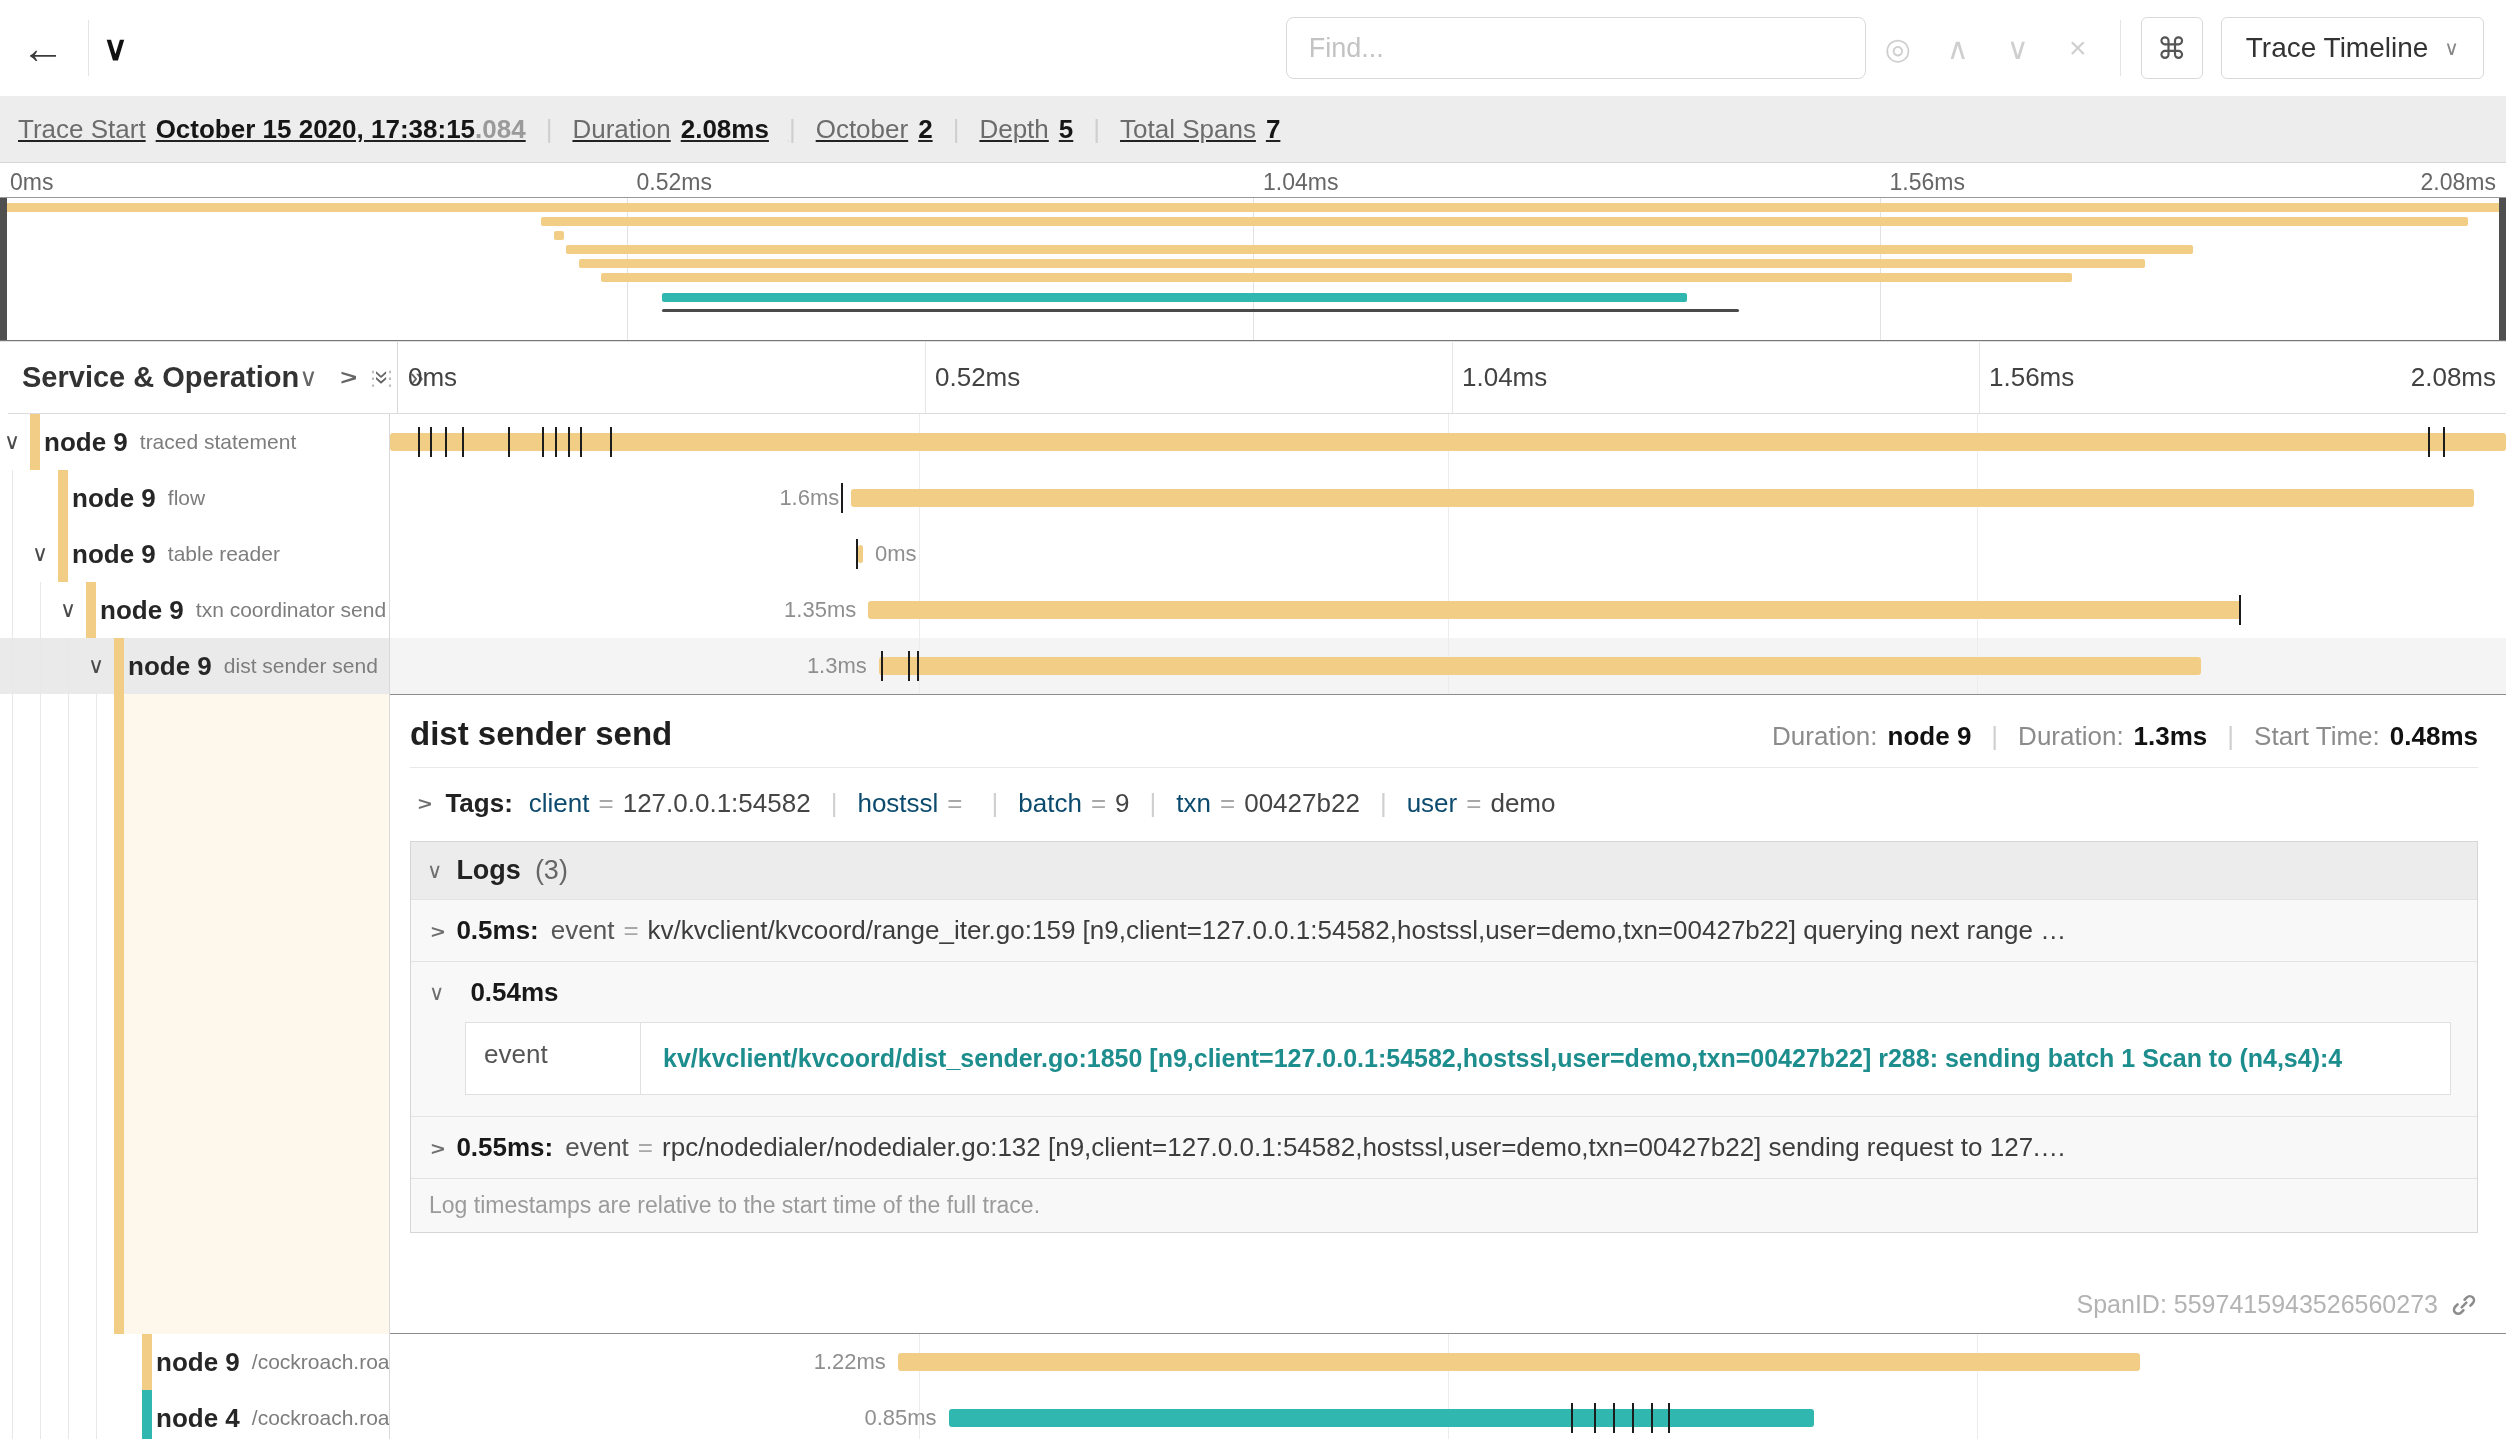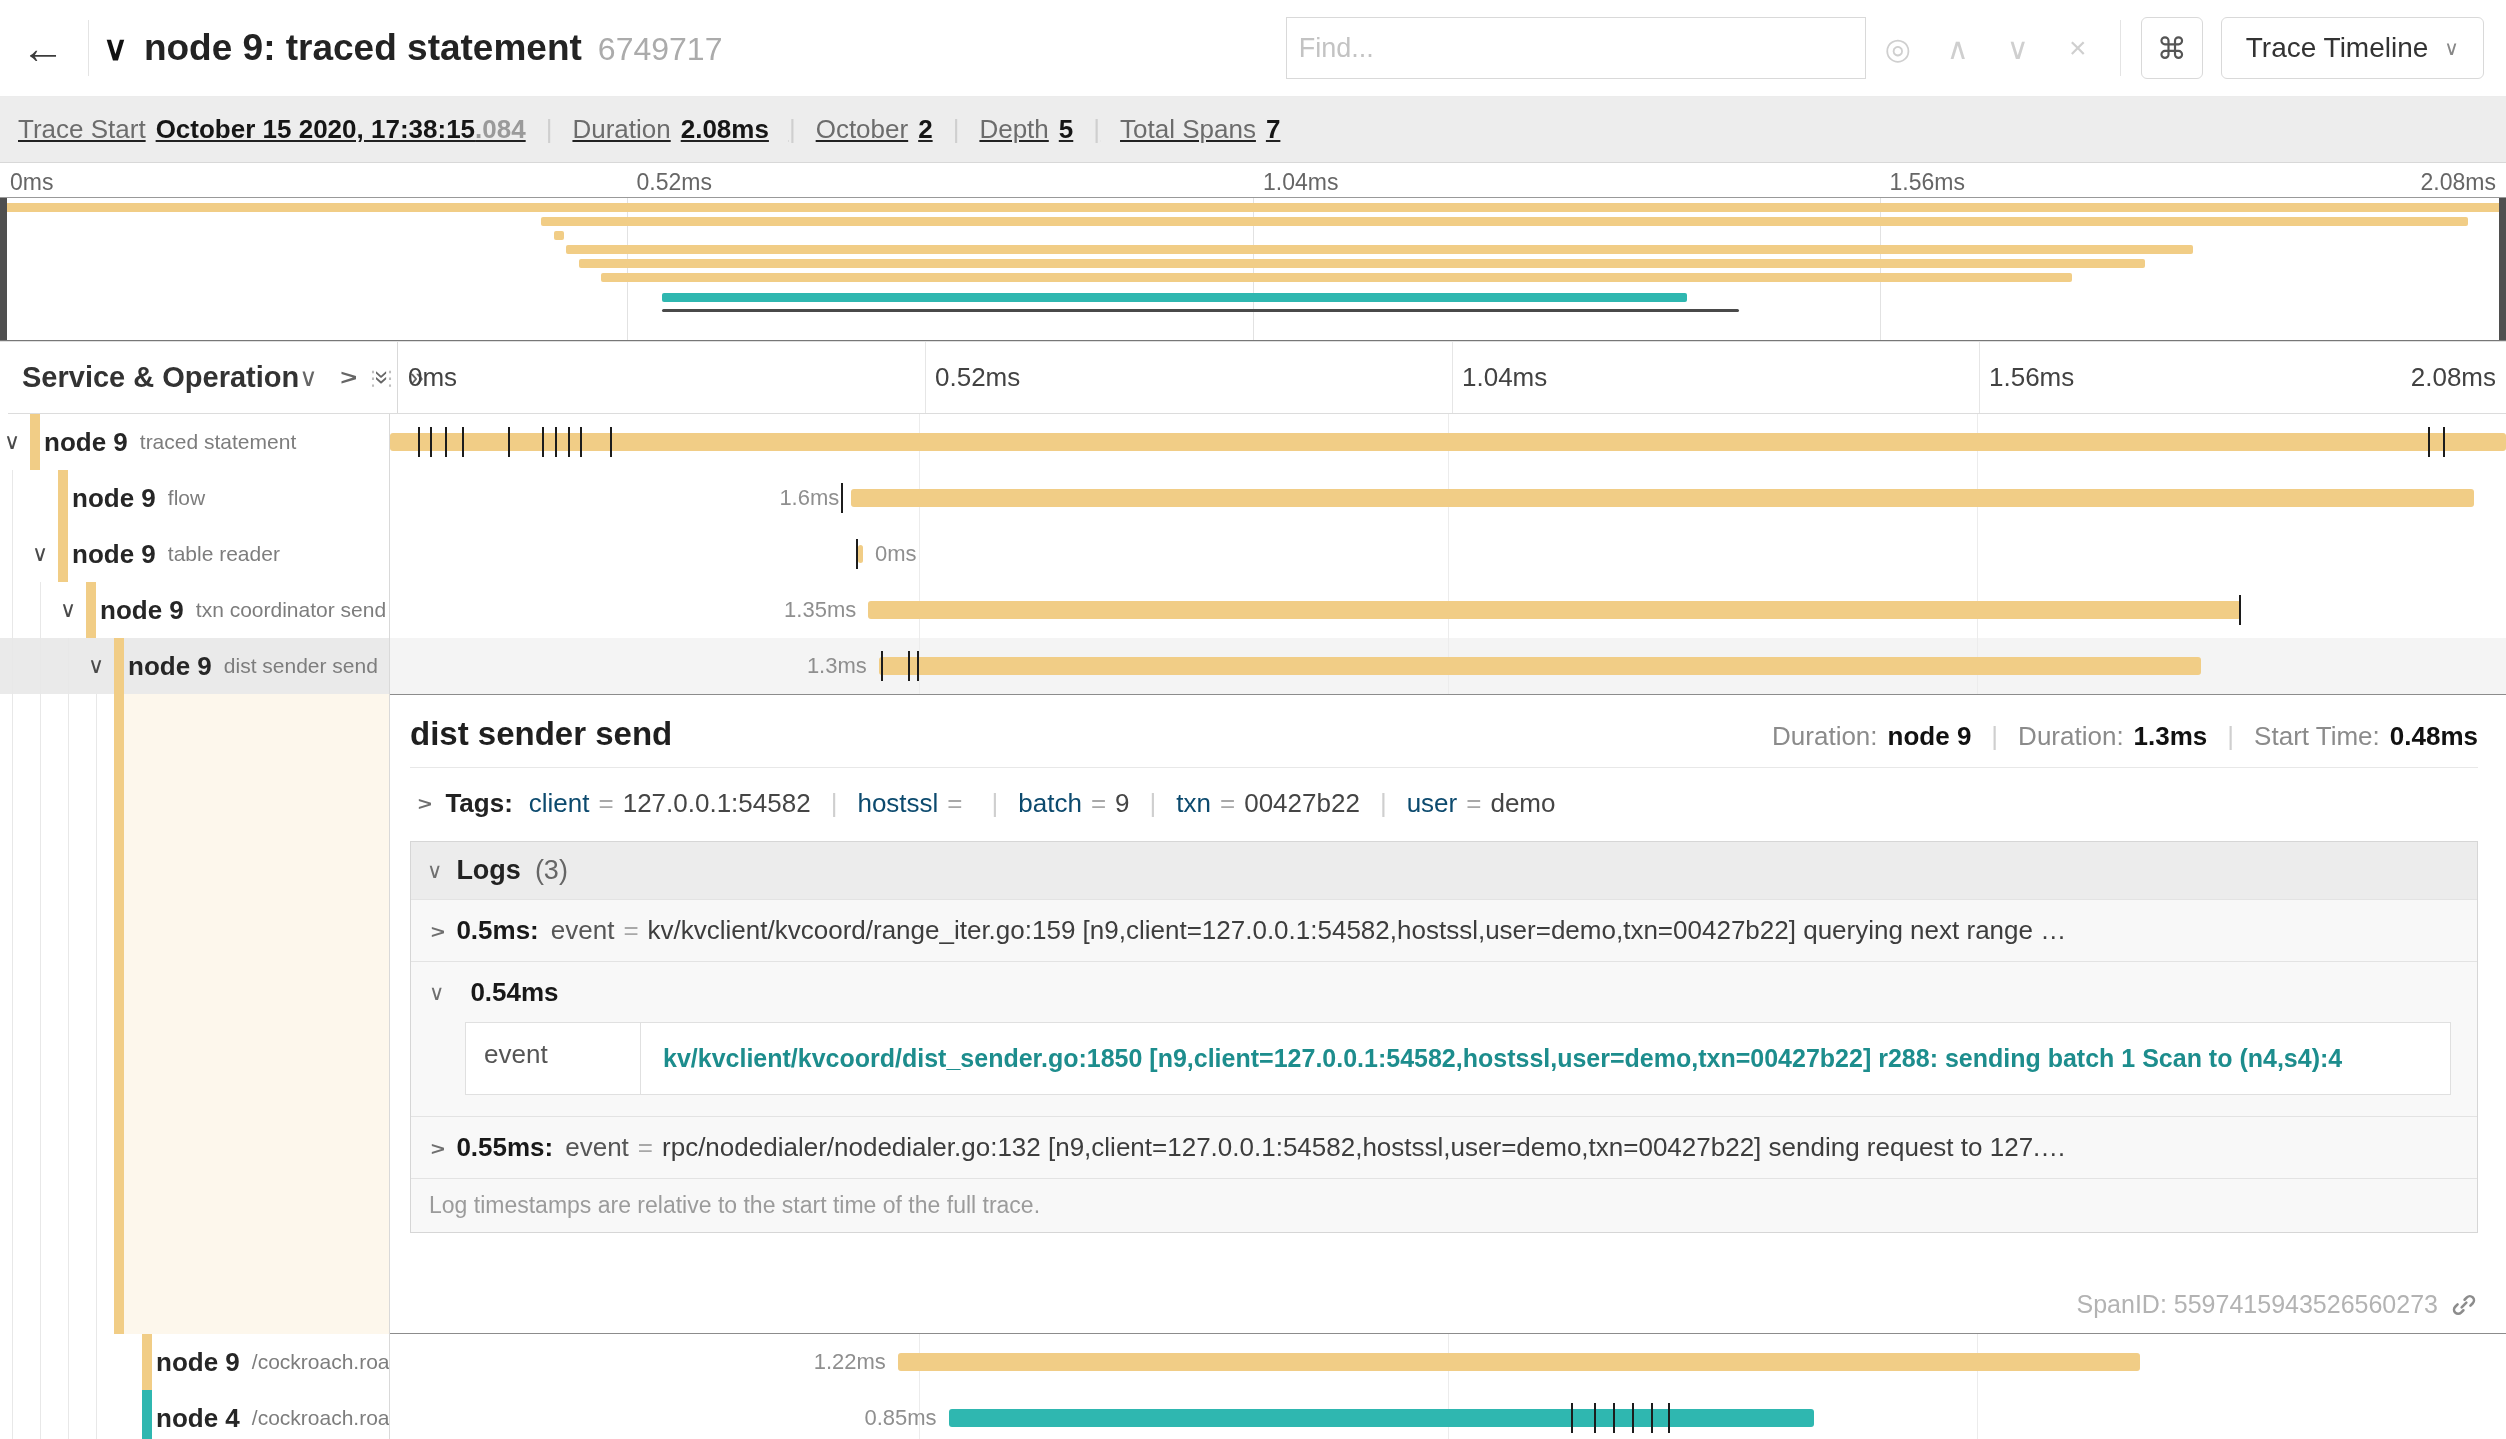--- a/index.html
+++ b/index.html
@@ -7,21 +7,21 @@
   .app { width:2506px; height:1439px; background:#fff; font-family:"Liberation Sans", sans-serif; color:#222; overflow:hidden; position:relative; }
 
   
   .topbar { height:97px; display:flex; align-items:center; padding:0 22px 0 12px; border-bottom:1px solid #ececec; background:#fff; }
   .back-btn { width:62px; height:64px; background:none; border:none; font-size:44px; color:#3c3c3c; cursor:pointer; }
   .tb-divider { width:1px; height:56px; background:#e4e4e4; margin:0 14px; flex:none; }
   .title-chev { font-size:34px; font-weight:bold; color:#111; background:none; border:none; margin-right:16px; cursor:pointer; }
   .trace-title { font-size:37px; font-weight:700; color:#232323; white-space:nowrap; }
   .trace-id { font-size:32px; color:#ababab; font-weight:500; margin-left:16px; }
   .find-wrap { margin-left:auto; display:flex; align-items:center; gap:4px; }
-  .find-input { width:580px; height:62px; border:1px solid #d9d9d9; border-radius:0; font-size:27px; padding:0 12px; color:#444; outline:none; font-family:inherit; background:#fff; }
+  .find-input { width:580px; height:62px; border:1px solid #d9d9d9; border-radius:8px; font-size:27px; padding:0 22px; color:#444; outline:none; font-family:inherit; background:#fff; }
   .find-input::placeholder { color:#c3c3c3; }
   .icon-btn { background:none; border:none; font-size:30px; color:#cfcfcf; width:56px; height:56px; cursor:pointer; }
   .cmd-btn { width:62px; height:62px; border:1px solid #d9d9d9; border-radius:6px; background:#fff; font-size:30px; color:#555; margin:0 18px 0 6px; cursor:pointer; flex:none; }
   .tt-btn { height:62px; border:1px solid #d9d9d9; border-radius:6px; background:#fff; font-size:28px; color:#333; padding:0 24px; display:flex; align-items:center; gap:16px; cursor:pointer; flex:none; }
   .tt-caret { font-size:20px; color:#888; }
 
   
   .summarybar { height:66px; background:#ededed; border-bottom:1px solid #d8d8d8; display:flex; align-items:center; padding:0 18px; font-size:26px; white-space:nowrap; overflow:hidden; }
   .sum-label { color:#6c6c6c; margin-right:10px; }
   .sum-value { color:#161616; font-weight:700; }
@@ -108,21 +108,20 @@
 </style>
 </head>
 <body>
 
 <div class="app">
 
   <header class="topbar">
     <button class="back-btn">←</button>
     <span class="tb-divider"></span>
     <button class="title-chev">∨</button>
-    <h1 class="trace-title"><span>node 9: traced statement</span><span class="trace-id">6749717</span></h1>
     <div class="find-wrap">
       <input class="find-input" placeholder="Find..." style="">
       <button class="icon-btn">◎</button>
       <button class="icon-btn">∧</button>
       <button class="icon-btn">∨</button>
       <button class="icon-btn">×</button>
     </div>
     <span class="tb-divider"></span>
     <button class="cmd-btn">⌘</button>
     <button class="tt-btn">

